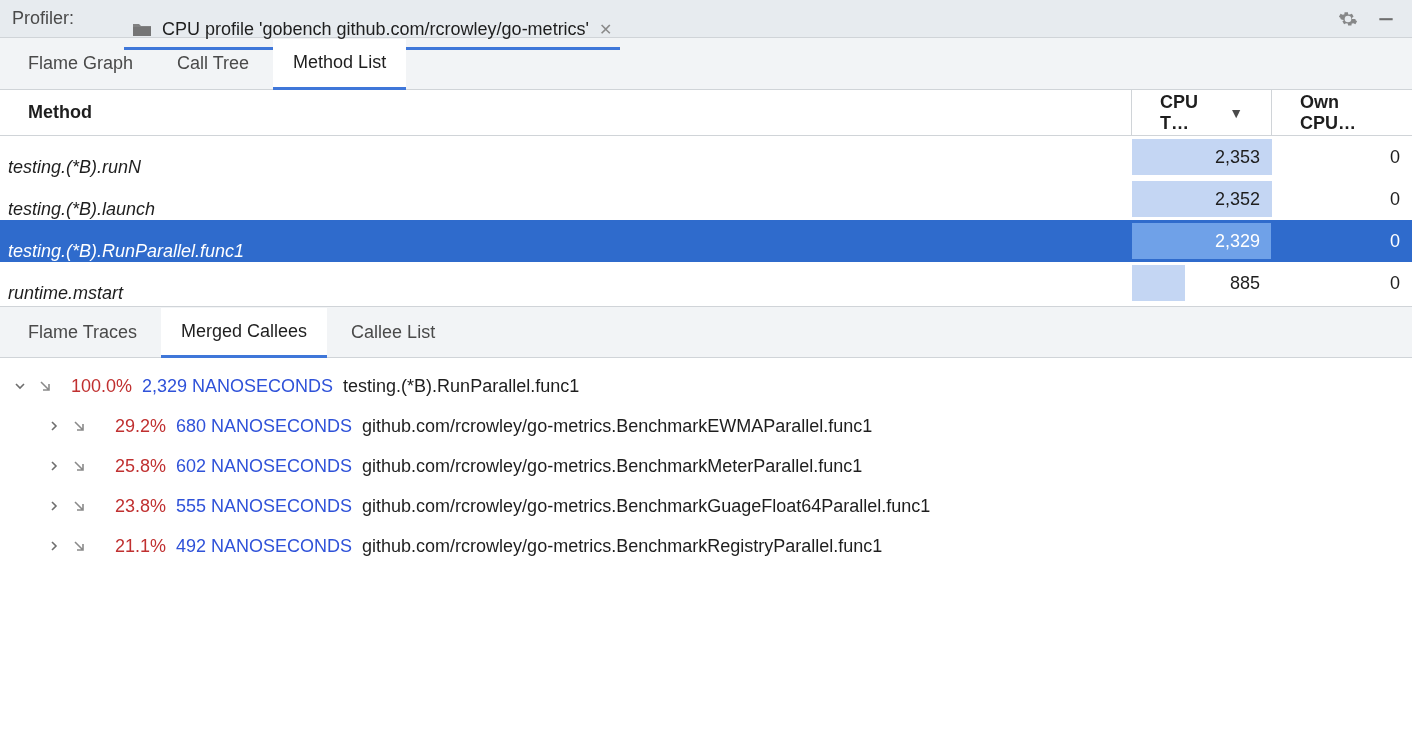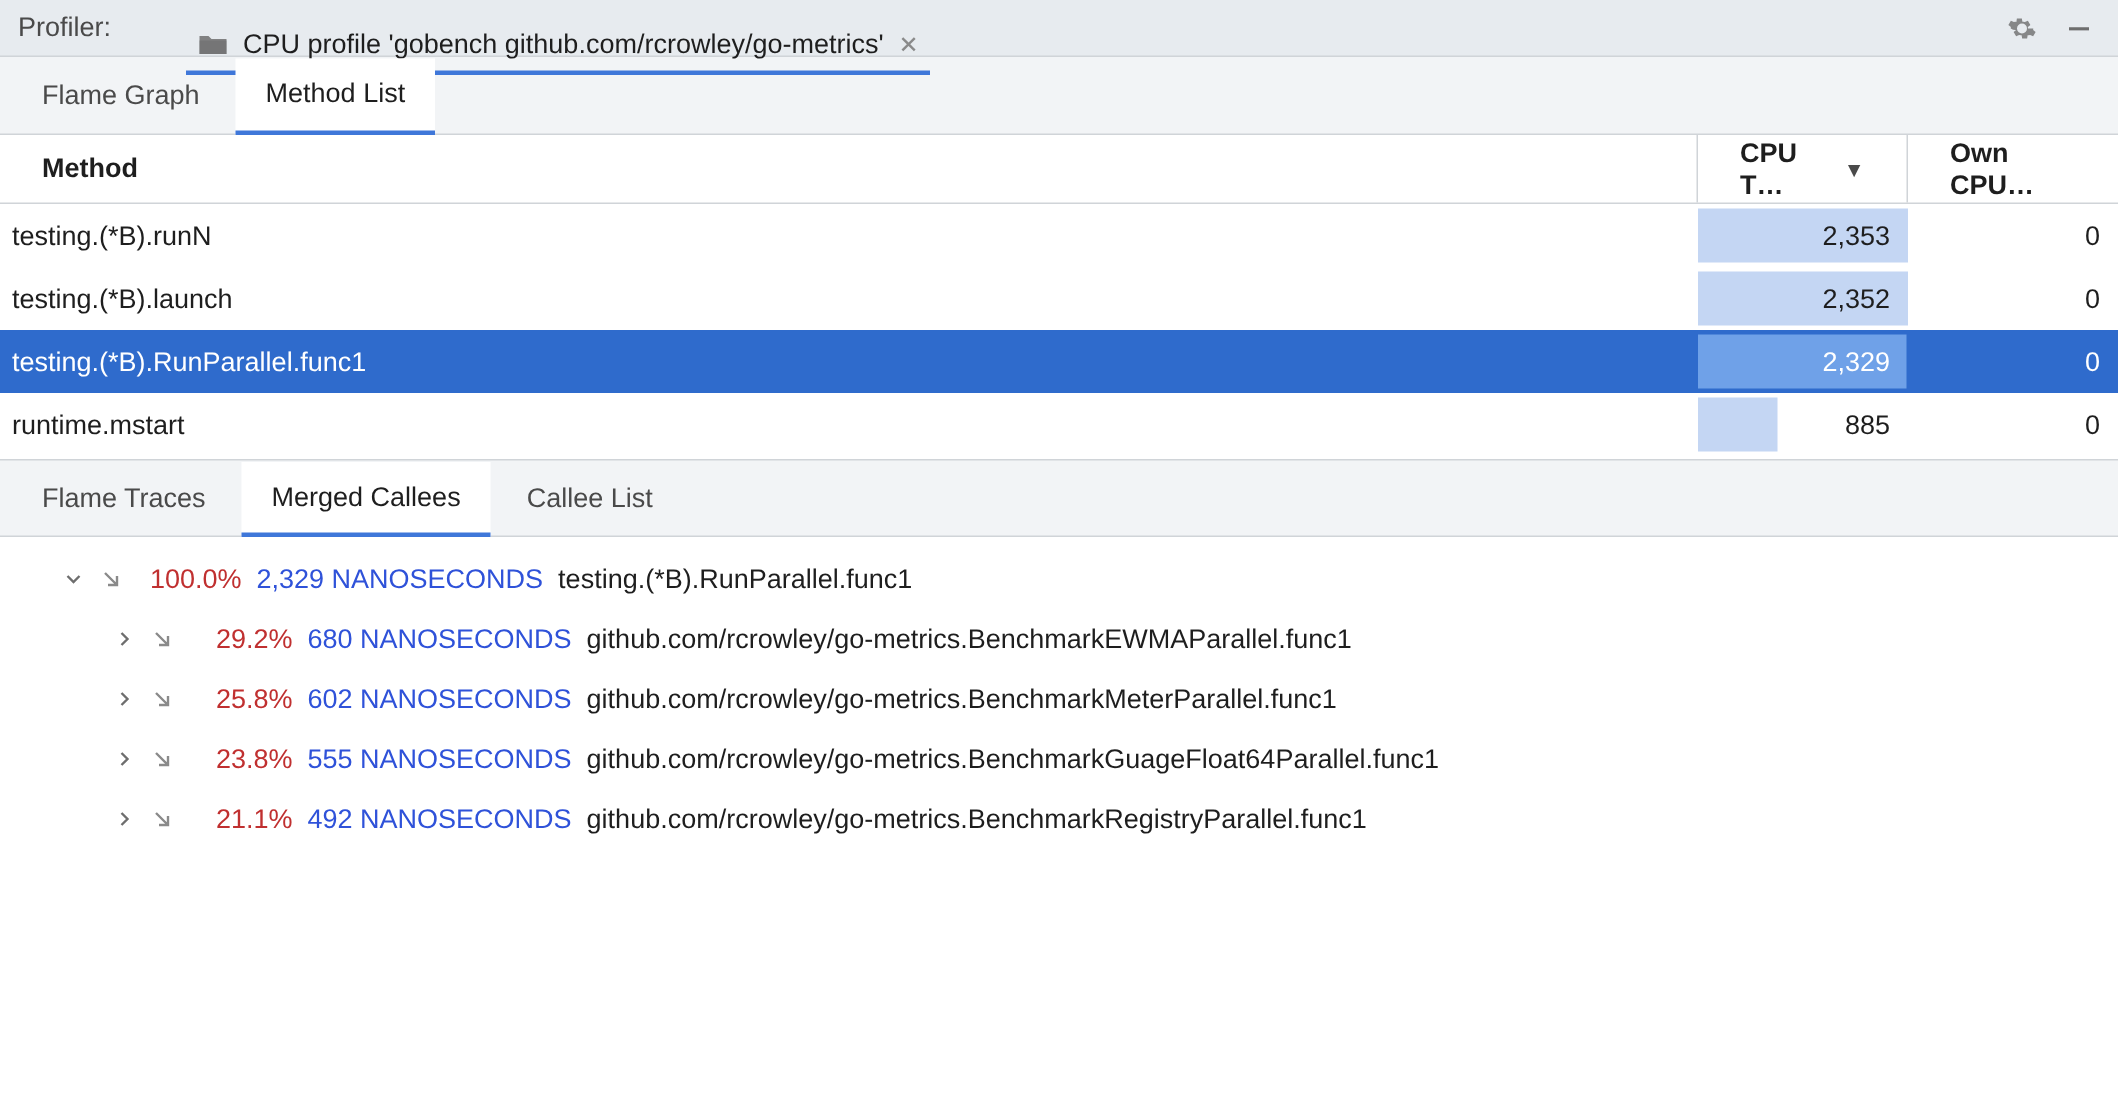--- a/index.html
+++ b/index.html
@@ -98,21 +98,21 @@
   .th-own { width: 140px; justify-content: flex-end; align-items: center; }
   .sort-arrow { color: var(--muted); font-size: 14px; }
   
   .rows { height: 170px; overflow: hidden; }
   .row {
     display: flex;
     height: 42px;
     align-items: stretch;
   }
   .row.selected { background: var(--sel-bg); color: var(--sel-text); }
-  .cell-method { flex: 1; padding: 0 8px; display: flex; align-items: center; }
+  .cell-method { flex: 1; padding: 0 8px; display: flex; align-items: flex-end; font-style: italic; }
   .cell-cpu, .cell-own {
     width: 140px;
     display: flex;
     align-items: center;
     justify-content: flex-end;
     padding: 0 12px;
     position: relative;
   }
   
   .bar {
@@ -127,21 +127,21 @@
     display: flex;
     align-items: center;
     height: 52px;
     background: #f2f4f6;
     border-top: 1px solid var(--border);
     border-bottom: 1px solid var(--border);
     padding: 0 8px;
     gap: 4px;
   }
   
-  .tree { padding: 8px 12px; overflow: auto; margin-left: 29px; }
+  .tree { padding: 8px 12px; overflow: auto; }
   .tree-row {
     display: flex;
     align-items: center;
     gap: 10px;
     line-height: 40px;
     white-space: nowrap;
   }
   .indent-1 { padding-left: 0px; }
   .indent-2 { padding-left: 34px; }
   .chevron {
@@ -180,20 +180,23 @@
     <svg width="20" height="20" viewBox="0 0 24 24">
         <rect x="4" y="11" width="16" height="2.5" fill="currentColor"></rect>
       </svg>
   </span>
 </div>
 
 <div class="tabs" id="main-tabs">
     <div class="tab">
       <span>Flame Graph</span>
     </div>
+    <div class="tab">
+      <span>Call Tree</span>
+    </div>
     <div class="tab active">
       <span>Method List</span>
     </div>
   </div>
 
 <div class="table-head">
   <div class="th th-method">
     <span>Method</span>
   </div>
   <div class="th th-cpu">

